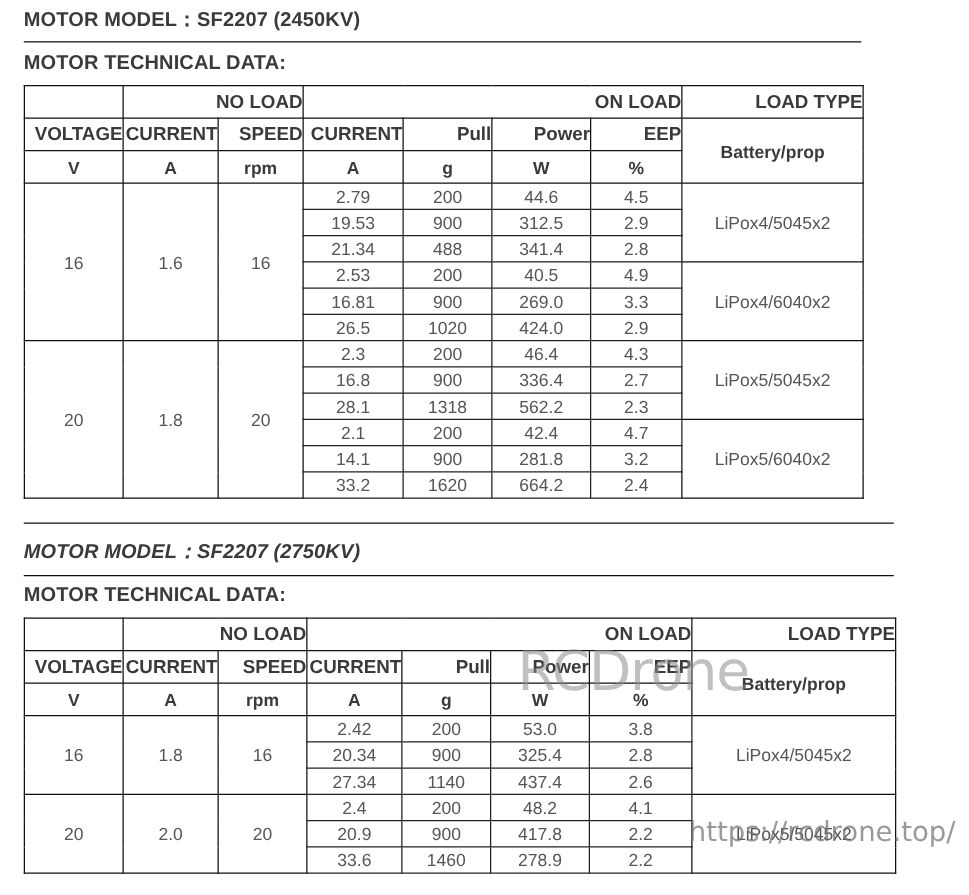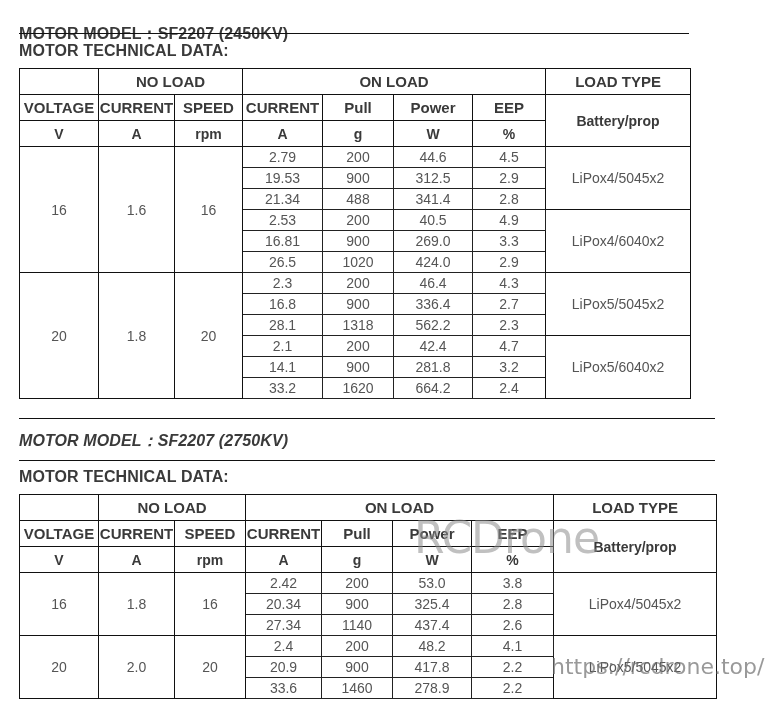--- a/index.html
+++ b/index.html
@@ -2,30 +2,30 @@
 <html><head>
 <meta charset="utf-8">
 <style>
   html, body { margin: 0; padding: 0; background: #ffffff; }
   body { width: 775px; height: 716px; position: relative; overflow: hidden;
          font-family: "Liberation Sans", sans-serif; color: #333333; }
   .heading { position: absolute; left: 19px; font-weight: bold; font-size: 16px; color: #3a3a3a; letter-spacing: 0.1px; }
   .rule { position: absolute; left: 19px; height: 0; border-top: 1.5px solid #111; }
   table.spec { position: absolute; border-collapse: collapse; table-layout: fixed; }
   table.spec td { border: 1.5px solid #111; text-align: center; padding: 0; font-size: 14px; color: #555; overflow: hidden; white-space: nowrap; }
-  table.spec td.h { font-weight: bold; color: #3a3a3a; font-size: 15px; }
+  table.spec td.h { font-weight: bold; color: #3a3a3a; font-size: 15px; text-align: right; }
   table.spec td.hb { font-weight: bold; color: #3a3a3a; font-size: 14px; }
   table.spec td.inner { border: 1px solid #222; }
   .wm1 { position: absolute; left: 414px; top: 512px; font-size: 44px; color: rgba(140,140,140,0.55); font-family: "DejaVu Sans", sans-serif; letter-spacing: -1px; pointer-events: none; }
   .wm2 { position: absolute; left: 551px; top: 654px; font-size: 22px; color: rgba(110,110,110,0.7); font-family: "DejaVu Sans", sans-serif; pointer-events: none; }
 </style>
 </head>
 <body>
 
-<div class="heading" style="top:24px;">MOTOR MODEL：SF2207 (2450KV)</div>
+<div class="heading" style="top:6px;">MOTOR MODEL：SF2207 (2450KV)</div>
 <div class="rule" style="top:33px; width:670px;"></div>
 <div class="heading" style="top:42px;">MOTOR TECHNICAL DATA:</div>
 
 <table class="spec" style="left:19px; top:68px; width:671px;">
   <colgroup>
     <col style="width:79px">
       <col style="width:76px">
       <col style="width:68px">
       <col style="width:80px">
     <col style="width:71px">

